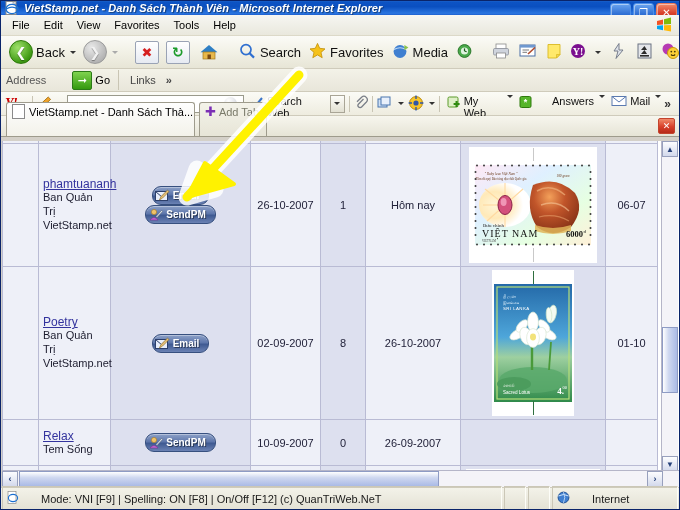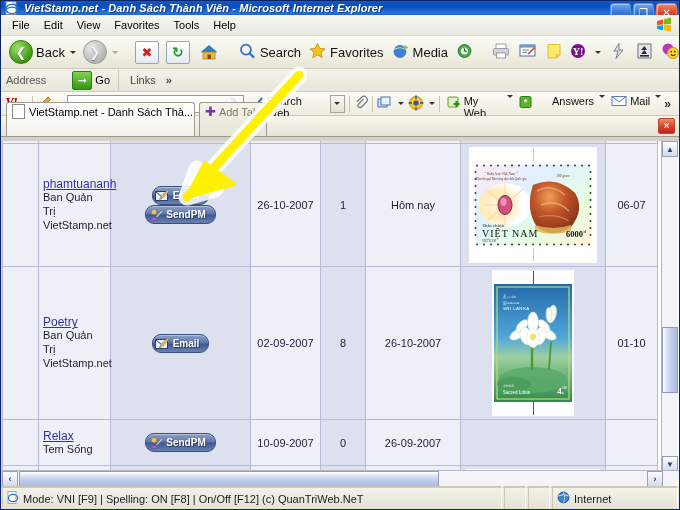--- a/index.html
+++ b/index.html
@@ -155,21 +155,21 @@
            display:flex;align-items:center;justify-content:center;font-size:9px;color:#26417a;font-weight:bold;}
   .hsb-thumb{position:absolute;left:17px;top:0;width:420px;height:16px;box-sizing:border-box;
              background:linear-gradient(to bottom,#ffffff,#cfd8f0 40%,#aabae6);
              border:1px solid #8e9bc4;}
 
   
   .statusbar{position:absolute;left:0;bottom:0;width:678px;height:21px;
              background:linear-gradient(to bottom,#f3f2e9,#e4e2d5);
              border-top:1px solid #cfcbbb;display:flex;align-items:center;}
   .sb-pane{height:25px;border:1px solid #cbc7b7;border-right-color:#fdfdf8;border-bottom-color:#fdfdf8;
-           display:flex;align-items:center;padding:0 4px;margin:8px 1px;box-sizing:border-box;}
+           display:flex;align-items:center;padding:0 4px;margin:8px 1px;box-sizing:border-box;gap:18px;}
   .sb-main{flex:0 0 auto;width:500px;}
   .sb-s{width:22px;}
   .sb-net{flex:1;}
   .sb-txt{font-size:11px;color:#1a1a1a;white-space:nowrap;}
 
   
   .anno{position:absolute;left:0;top:0;width:680px;height:510px;pointer-events:none;}
 </style>
 </head>
 <body>

